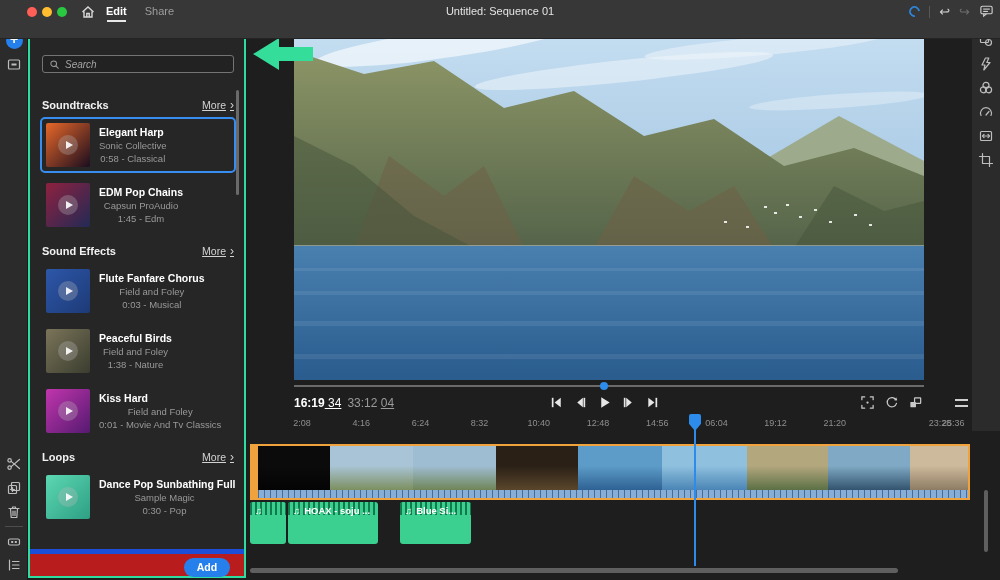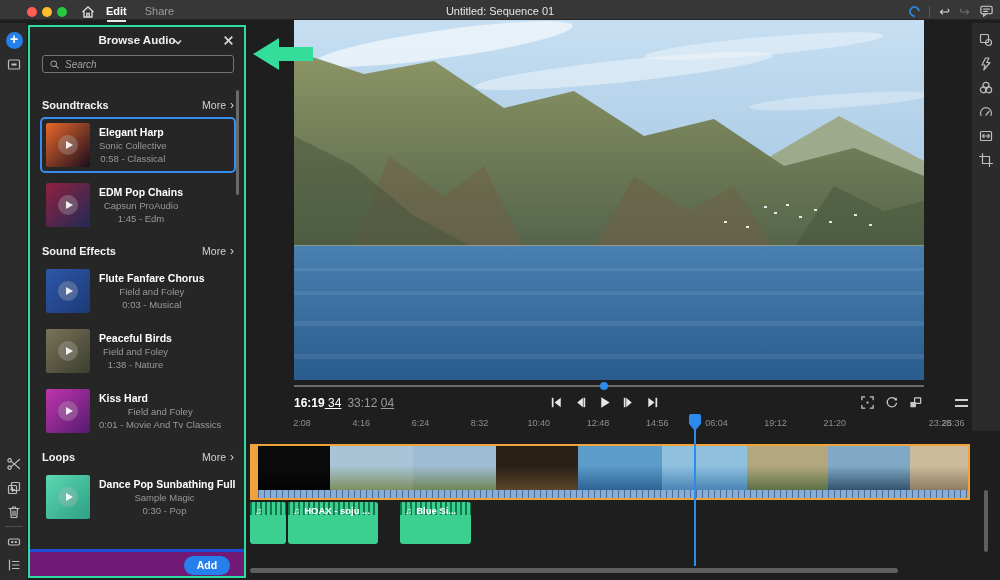--- a/index.html
+++ b/index.html
@@ -1,21 +1,21 @@
 <!DOCTYPE html>
 <html><head>
 <meta charset="utf-8">
 <style>
   * { margin:0; padding:0; box-sizing:border-box; }
   html,body { width:1000px; height:580px; background:#1e1e1e; overflow:hidden;
     font-family:"Liberation Sans", sans-serif; -webkit-font-smoothing:antialiased; }
   .app { position:relative; width:1000px; height:580px; background:#1e1e1e; }
 
   
-  .topbar { position:absolute; left:0; top:0; width:1000px; height:20px; background:#373737; border-bottom:1px solid #242424; z-index:30; }
+  .topbar { position:absolute; left:0; top:0; width:1000px; height:39px; background:#373737; border-bottom:1px solid #242424; z-index:30; }
   .traffic { position:absolute; top:7px; width:10px; height:10px; border-radius:50%; }
   .t-red{ left:27px; background:#ff5f57; } .t-yellow{ left:42px; background:#febc2e; } .t-green{ left:57px; background:#28c840; }
   .home-btn { position:absolute; left:80px; top:4px; width:16px; height:16px; }
   .home-btn svg{ stroke:#d8d8d8; fill:none; stroke-width:1.4; }
   .tabs { position:absolute; left:106px; top:0; height:23px; display:flex; gap:18px; }
   .tab { position:relative; height:23px; line-height:22px; font-size:11px; color:#9d9d9d; cursor:default; }
   .tab.active { color:#ffffff; font-weight:bold; }
   .tab.active::after{ content:""; position:absolute; left:1px; right:1px; bottom:1px; height:2px; background:#e8e8e8; }
   .doc-title { position:absolute; left:0; right:0; top:5px; text-align:center; font-size:11px; color:#e4e4e4; }
   .tb-right { position:absolute; right:6px; top:0; height:23px; display:flex; align-items:center; gap:9px; }
@@ -40,33 +40,33 @@
   .ap-chevron { position:absolute; left:142px; top:7px; }
   .ap-chevron svg, .ap-close svg { stroke:#d8d8d8; fill:none; stroke-width:1.6; }
   .ap-close { position:absolute; right:8px; top:6px; width:14px; height:14px; }
   .search-box { position:absolute; left:12px; top:28px; width:192px; height:18px; background:#222222; border:1px solid #747474; border-radius:3px; display:flex; align-items:center; padding:0 6px; gap:5px; }
   .search-box svg { stroke:#9a9a9a; fill:none; stroke-width:1.3; flex:0 0 auto; }
   .search-ph { font-size:10px; font-style:italic; color:#a5a5a5; }
   .ap-scroll { position:absolute; right:5px; top:63px; width:3px; height:105px; background:#6a6a6a; border-radius:2px; }
   .ap-list { position:absolute; left:10px; top:60px; width:196px; }
   .sec-head { display:flex; justify-content:space-between; align-items:center; height:16px; margin:10px 2px 4px 2px; }
   .sec-name { font-size:11px; font-weight:bold; color:#f2f2f2; }
-  .sec-more { font-size:10.5px; color:#d2d2d2; }
+  .sec-more { font-size:10.5px; color:#d2d2d2;text-decoration:underline; }
   .sec-more .chev { font-size:12px; margin-left:4px; }
   .track-item { position:relative; display:flex; align-items:center; gap:9px; padding:4px; border:2px solid transparent; border-radius:5px; margin-bottom:4px; }
   .track-item.selected { border-color:#378ef0; }
   .thumb { position:relative; width:44px; height:44px; border-radius:2px; flex:0 0 auto; }
   .play-overlay { position:absolute; left:50%; top:50%; width:20px; height:20px; margin:-10px 0 0 -10px; border-radius:50%; background:rgba(190,190,190,.30); }
   .play-overlay::after { content:""; position:absolute; left:8px; top:5.5px; border-left:7px solid rgba(255,255,255,.9); border-top:4.5px solid transparent; border-bottom:4.5px solid transparent; }
   .thumb.light .play-overlay { background:rgba(120,120,120,.35); }
   .thumb.light .play-overlay::after { border-left-color:#8d8d8d; }
   .ti-meta { min-width:0; }
   .ti-title { font-size:10.5px; font-weight:bold; color:#ffffff; white-space:nowrap; }
   .ti-artist, .ti-sub { font-size:9.5px; color:#999999; margin-top:2px; white-space:nowrap;text-align:center; }
-  .ap-foot { position:absolute; left:0; right:0; bottom:0; height:27px; border-top:3px solid #1d4ed8; background:#701a75; }
+  .ap-foot { position:absolute; left:0; right:0; bottom:0; height:27px; border-top:5px solid #1d4ed8; background:#b91c1c; }
   .add-btn { position:absolute; right:14px; top:4px; width:46px; height:19px; background:#2680eb; border-radius:10px; color:#fff; font-size:10.5px; font-weight:bold; text-align:center; line-height:19px; }
 
   
   .anno-arrow { position:absolute; left:253px; top:38px; width:60px; height:32px; z-index:25; }
   .anno-arrow .shaft { position:absolute; left:24px; top:9px; width:36px; height:14px; background:#35dd9b; }
   .anno-arrow .head { position:absolute; left:0; top:0; width:0; height:0; border-top:16px solid transparent; border-bottom:16px solid transparent; border-right:26px solid #35dd9b; }
 
   
   .viewer { position:absolute; left:294px; top:16px; width:630px; height:364px; background:#000; }
   .viewer svg { display:block; width:100%; height:100%; }
@@ -229,33 +229,20 @@
       </div>
       <div class="rail-btn" style="top: 128px;">
         <svg viewBox="0 0 16 16">
           <path d="M4.5 1.5 V11.5 H14.5"></path>
           <path d="M1.5 4.5 H11.5 V14.5"></path>
         </svg>
       </div>
     </aside>
 
   <section class="audio-panel">
-    <div class="ap-head">
-      <div class="ap-title">Browse Audio</div>
-      <span class="ap-chevron">
-        <svg width="12" height="12" viewBox="0 0 12 12">
-            <path d="M3 4.5 L6 7.5 L9 4.5"></path>
-          </svg>
-      </span>
-      <span class="ap-close">
-        <svg width="13" height="13" viewBox="0 0 12 12">
-            <path d="M2.5 2.5 L9.5 9.5 M9.5 2.5 L2.5 9.5"></path>
-          </svg>
-      </span>
-    </div>
     <div class="search-box">
       <svg width="11" height="11" viewBox="0 0 14 14">
           <circle cx="6" cy="6" r="3.6"></circle>
           <line x1="8.8" y1="8.8" x2="12.2" y2="12.2"></line>
         </svg>
       <span class="search-ph">Search</span>
     </div>
     <div class="ap-scroll"></div>
     <div class="ap-list" id="ap-list">
         <div class="sec-head">

